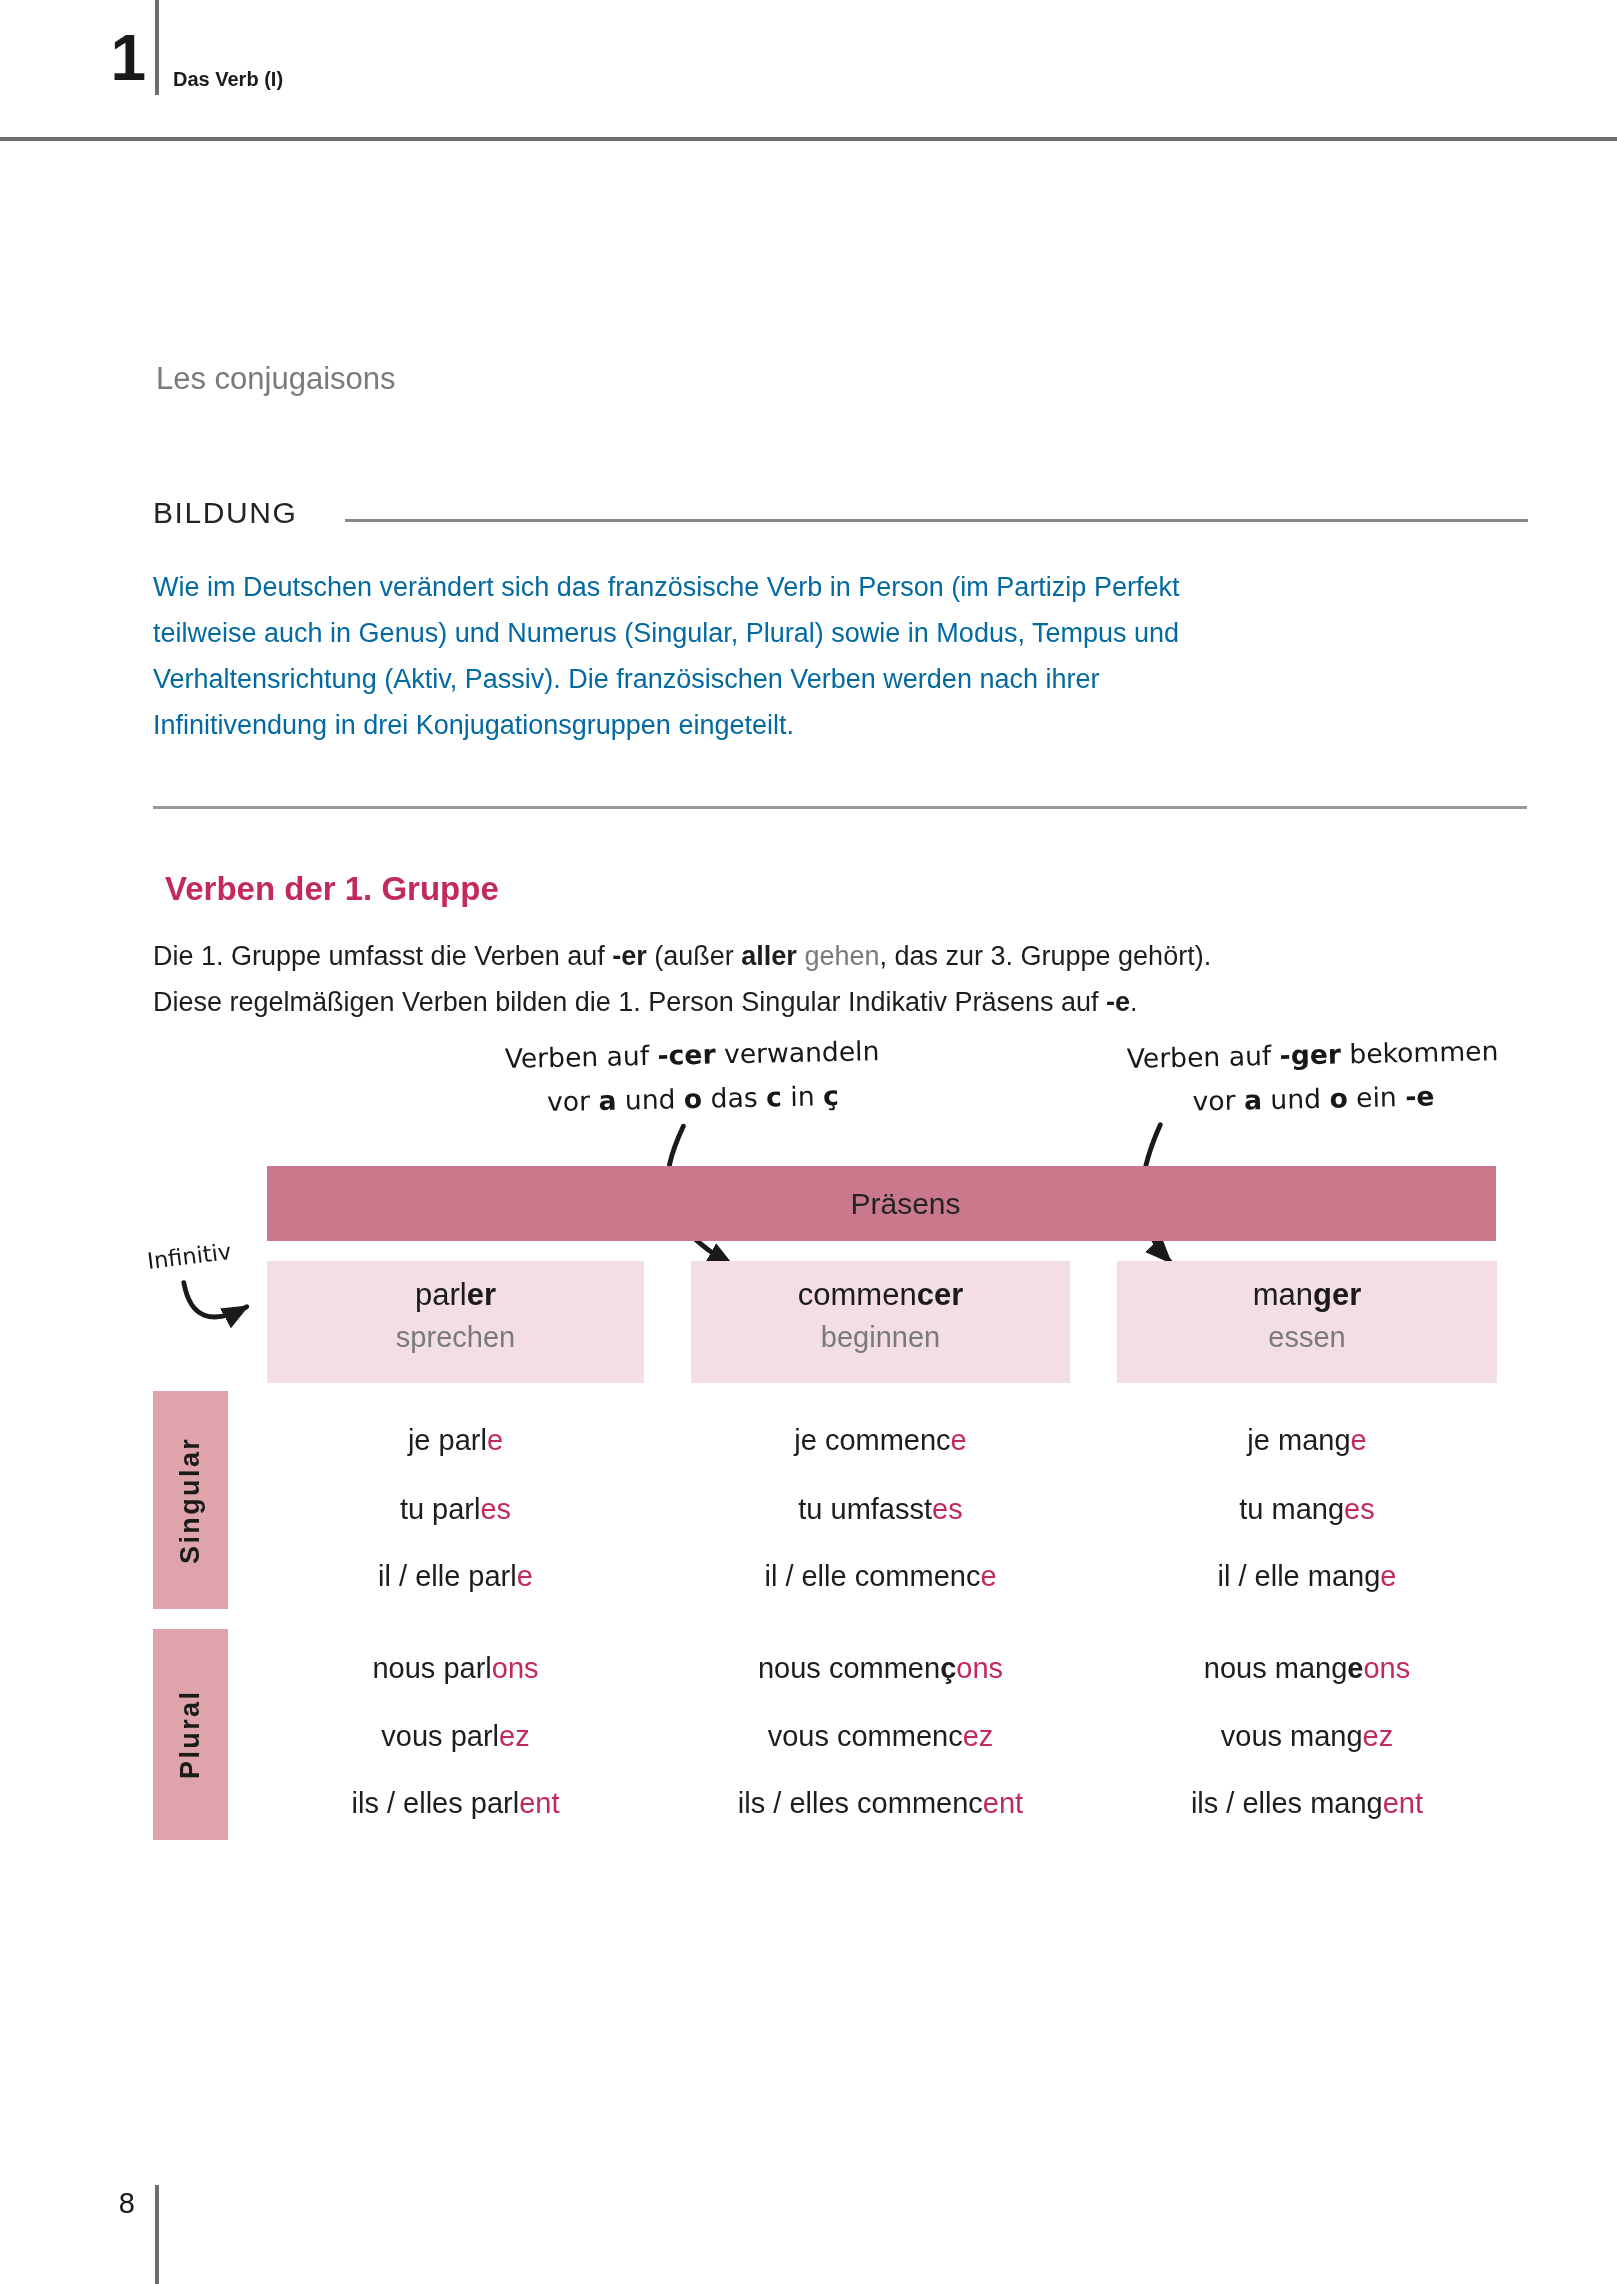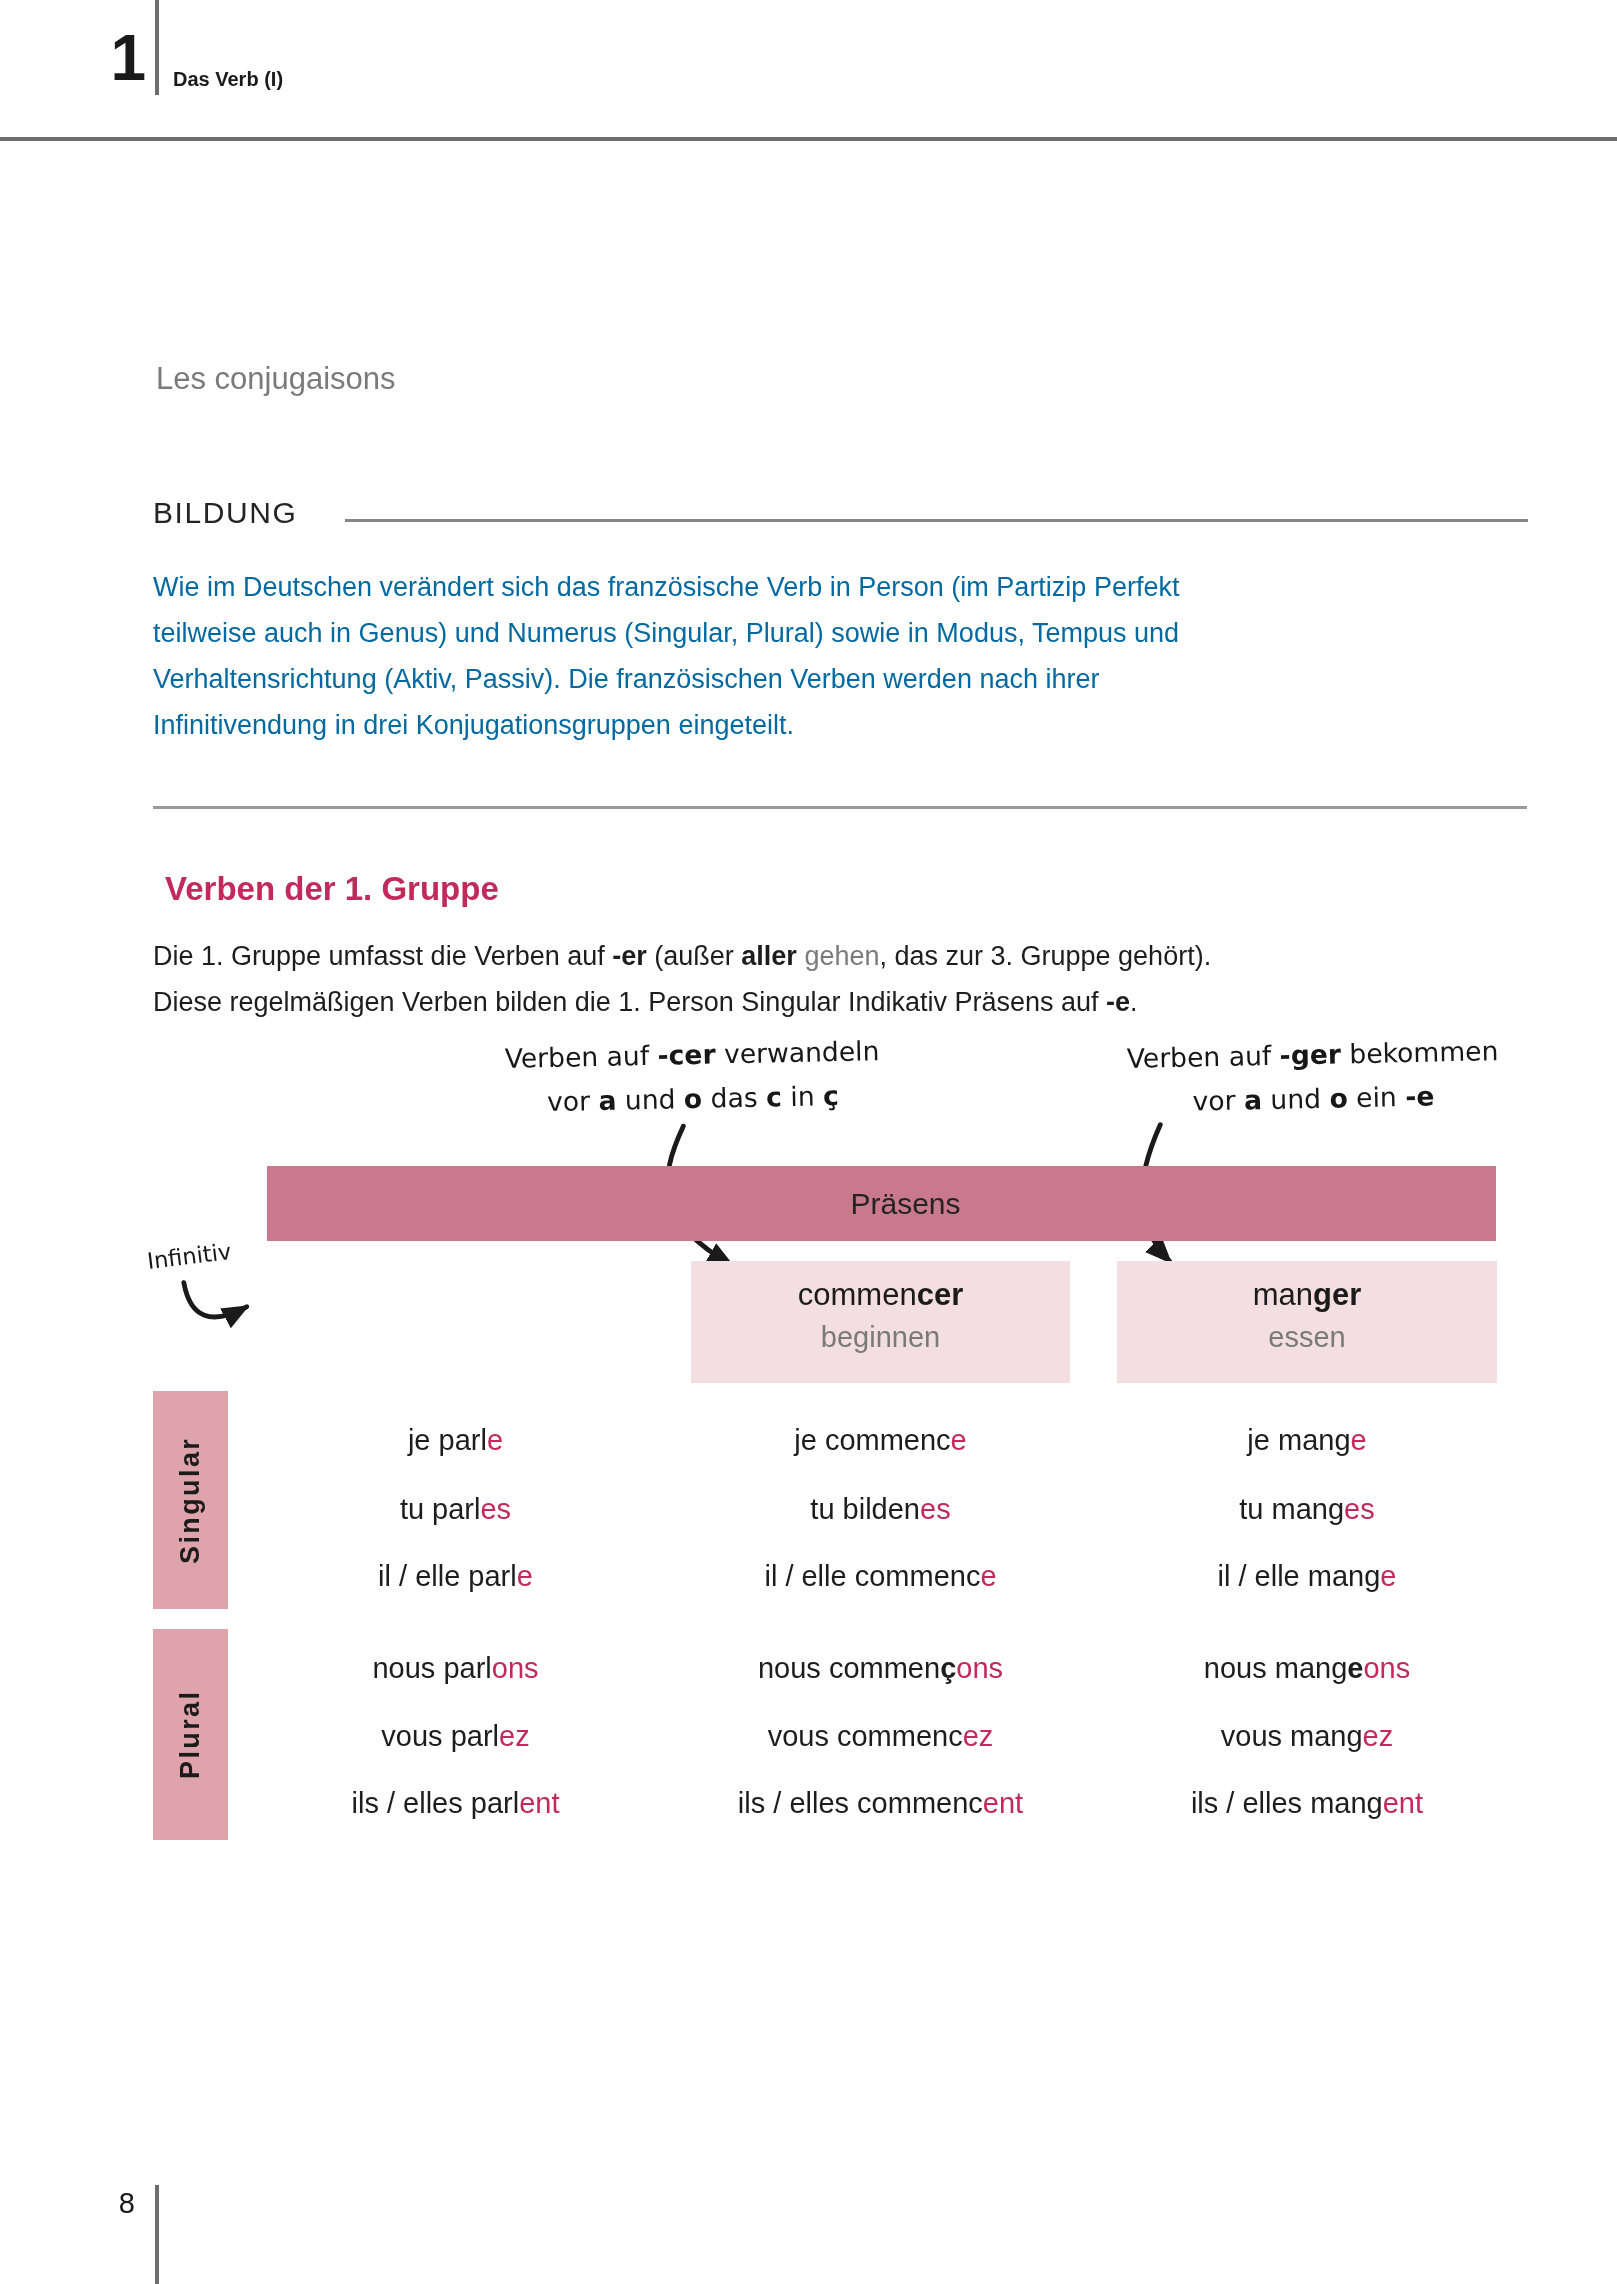--- a/index.html
+++ b/index.html
@@ -108,20 +108,24 @@
     </defs>
     <path d="M 848 1398 C 818 1462, 812 1516, 908 1570" fill="none" stroke="#1a1a1a" stroke-width="6" stroke-linecap="round" marker-end="url(#ah)"></path>
     <path d="M 1440 1396 C 1406 1472, 1410 1522, 1452 1566" fill="none" stroke="#1a1a1a" stroke-width="6" stroke-linecap="round" marker-end="url(#ah)"></path>
     <path d="M 228 1592 C 236 1636, 262 1646, 306 1622" fill="none" stroke="#1a1a1a" stroke-width="6" stroke-linecap="round" marker-end="url(#ah)"></path>
   </svg>
 
   <div class="abs praesens-band">
     <span>Präsens</span>
   </div>
 
+  <div class="abs col-box col1">
+    <div class="verb"><span class="seg-n">parl</span><span class="seg-b">er</span></div>
+    <div class="trans">sprechen</div>
+  </div>
   <div class="abs col-box col2">
     <div class="verb"><span class="seg-n">commen</span><span class="seg-b">cer</span></div>
     <div class="trans">beginnen</div>
   </div>
   <div class="abs col-box col3">
     <div class="verb"><span class="seg-n">man</span><span class="seg-b">ger</span></div>
     <div class="trans">essen</div>
   </div>
 
   <div class="abs side-label singular">
@@ -129,21 +133,21 @@
   </div>
   <div class="abs side-label plural">
     <span>Plural</span>
   </div>
 
   <div id="conjugation-grid">
       <div class="conj-cell" style="left: 267px; width: 377px; top: 1424px;"><span class="seg-n">je parl</span><span class="seg-p">e</span></div>
       <div class="conj-cell" style="left: 691px; width: 379px; top: 1424px;"><span class="seg-n">je commenc</span><span class="seg-p">e</span></div>
       <div class="conj-cell" style="left: 1117px; width: 380px; top: 1424px;"><span class="seg-n">je mang</span><span class="seg-p">e</span></div>
       <div class="conj-cell" style="left: 267px; width: 377px; top: 1493px;"><span class="seg-n">tu parl</span><span class="seg-p">es</span></div>
-      <div class="conj-cell" style="left: 691px; width: 379px; top: 1493px;"><span class="seg-n">tu bilden</span><span class="seg-p">es</span></div>
+      <div class="conj-cell" style="left: 691px; width: 379px; top: 1493px;"><span class="seg-n">tu umfasst</span><span class="seg-p">es</span></div>
       <div class="conj-cell" style="left: 1117px; width: 380px; top: 1493px;"><span class="seg-n">tu mang</span><span class="seg-p">es</span></div>
       <div class="conj-cell" style="left: 267px; width: 377px; top: 1560px;"><span class="seg-n">il / elle parl</span><span class="seg-p">e</span></div>
       <div class="conj-cell" style="left: 691px; width: 379px; top: 1560px;"><span class="seg-n">il / elle commenc</span><span class="seg-p">e</span></div>
       <div class="conj-cell" style="left: 1117px; width: 380px; top: 1560px;"><span class="seg-n">il / elle mang</span><span class="seg-p">e</span></div>
       <div class="conj-cell" style="left: 267px; width: 377px; top: 1652px;"><span class="seg-n">nous parl</span><span class="seg-p">ons</span></div>
       <div class="conj-cell" style="left: 691px; width: 379px; top: 1652px;"><span class="seg-n">nous commen</span><span class="seg-b">ç</span><span class="seg-p">ons</span></div>
       <div class="conj-cell" style="left: 1117px; width: 380px; top: 1652px;"><span class="seg-n">nous mang</span><span class="seg-b">e</span><span class="seg-p">ons</span></div>
       <div class="conj-cell" style="left: 267px; width: 377px; top: 1720px;"><span class="seg-n">vous parl</span><span class="seg-p">ez</span></div>
       <div class="conj-cell" style="left: 691px; width: 379px; top: 1720px;"><span class="seg-n">vous commenc</span><span class="seg-p">ez</span></div>
       <div class="conj-cell" style="left: 1117px; width: 380px; top: 1720px;"><span class="seg-n">vous mang</span><span class="seg-p">ez</span></div>

